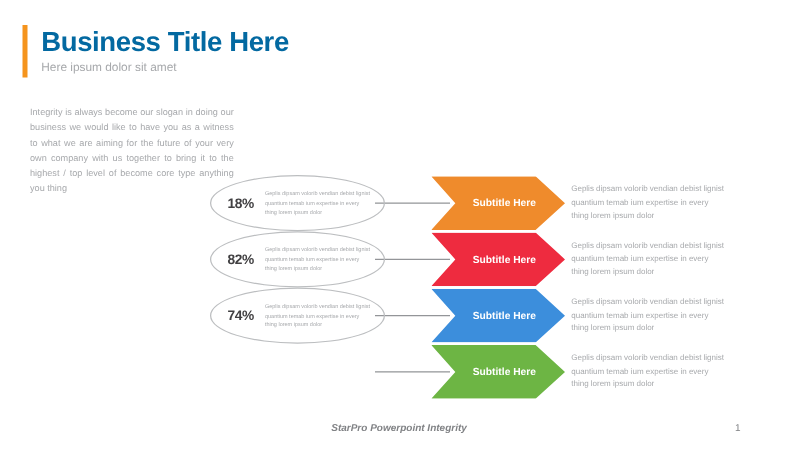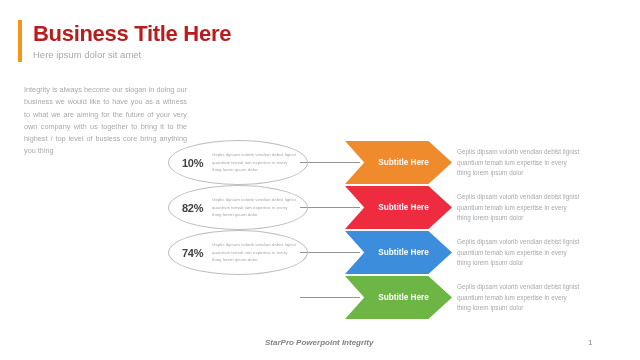--- a/index.html
+++ b/index.html
@@ -21,21 +21,21 @@
   .title-bar {
     width:4px;
     background:#F5941D;
     margin-right:11px;
     flex:none;
   }
   .title-text-wrap { padding-top:1px; }
   .page-title {
     font-size:22px;
     font-weight:bold;
-    color:#b91c1c;
+    color:#0369a1;
     letter-spacing:-0.3px;
     line-height:25px;
     white-space:nowrap;
   }
   .page-subtitle {
     font-size:9.5px;
     color:#A6A8AB;
     line-height:14px;
     margin-top:2px;
     white-space:nowrap;
@@ -149,27 +149,27 @@
 <body>
 
 <div class="title-block">
   <div class="title-bar"></div>
   <div class="title-text-wrap">
     <div class="page-title">Business Title Here</div>
     <div class="page-subtitle">Here ipsum dolor sit amet</div>
   </div>
 </div>
 
-<div class="intro-paragraph">Integrity is always become our slogan in doing our business we would like to have you as a witness to what we are aiming for the future of your very own company with us together to bring it to the highest / top level of busiess core bring anything you thing</div>
+<div class="intro-paragraph">Integrity is always become our slogan in doing our business we would like to have you as a witness to what we are aiming for the future of your very own company with us together to bring it to the highest / top level of become core type anything you thing</div>
 
 <div class="rows">
 
   <div class="row">
     <div class="ellipse">
-      <div class="pct">10%</div>
+      <div class="pct">18%</div>
       <div class="ellipse-text">Geplis dipsam volorib vendian debist lignist quantium temab ium expertise in every thing lorem ipsum dolor</div>
     </div>
     <div class="connector"></div>
     <div class="chevron" style="background:#EF8B2C">
       <div class="chevron-label">Subtitle Here</div>
     </div>
     <div class="right-text">Geplis dipsam volorib vendian debist lignist quantium temab ium expertise in every thing lorem ipsum dolor</div>
   </div>
 
   <div class="row">

